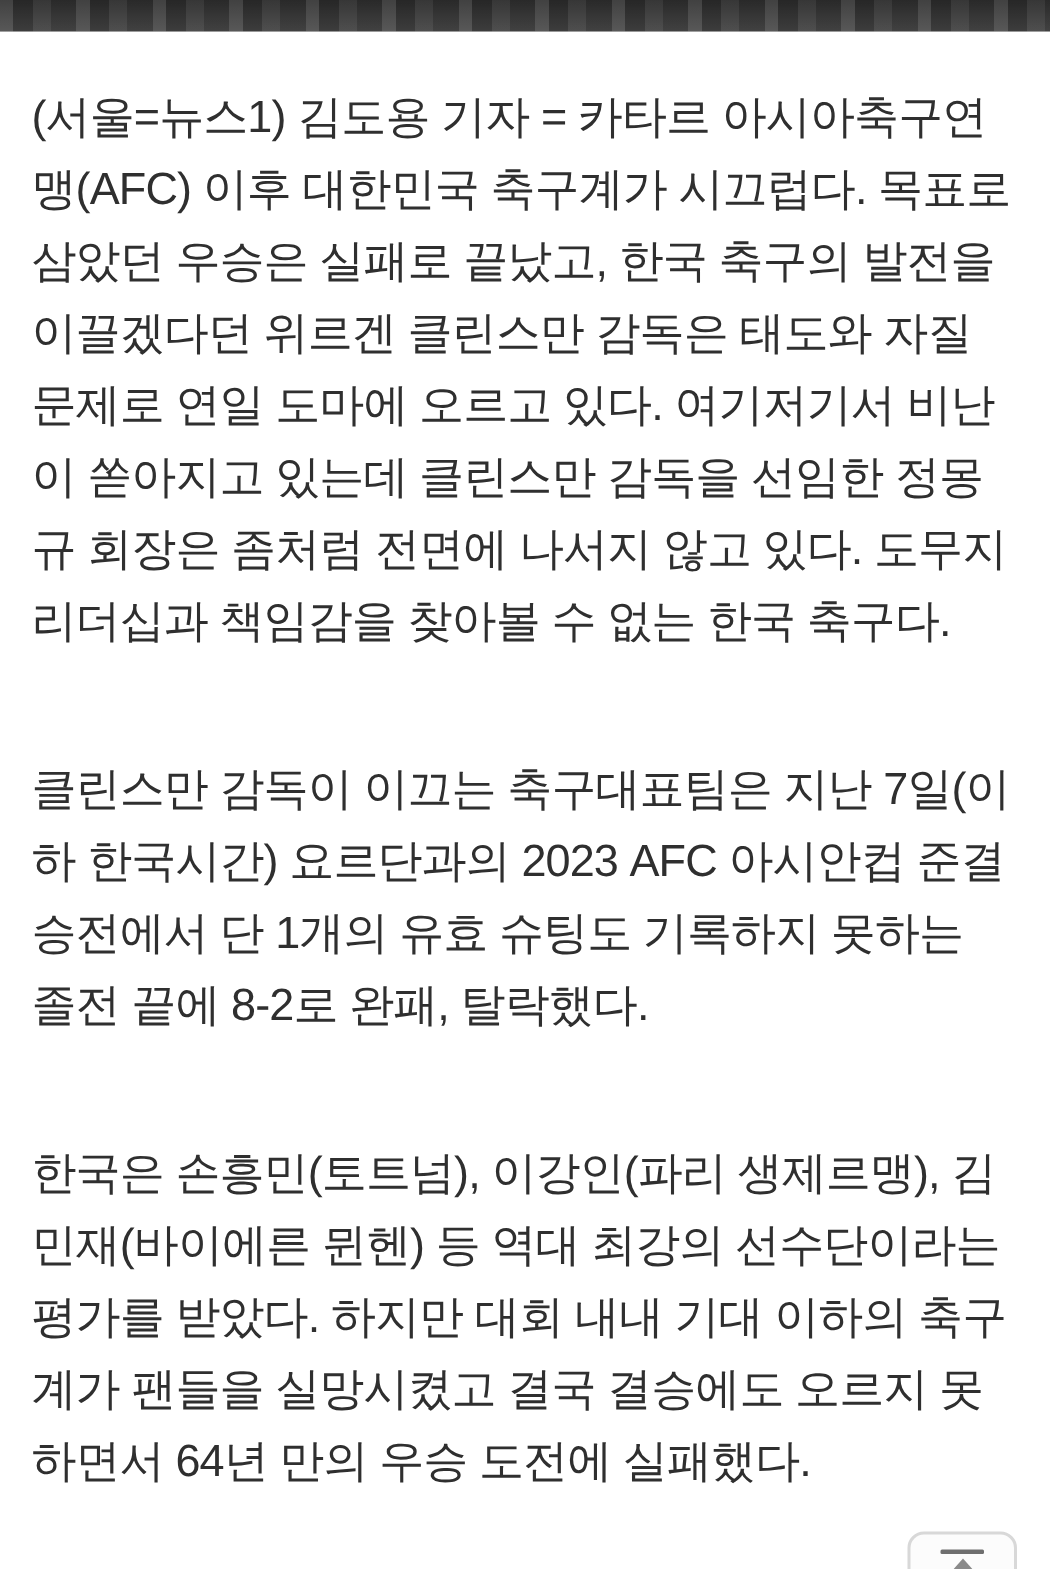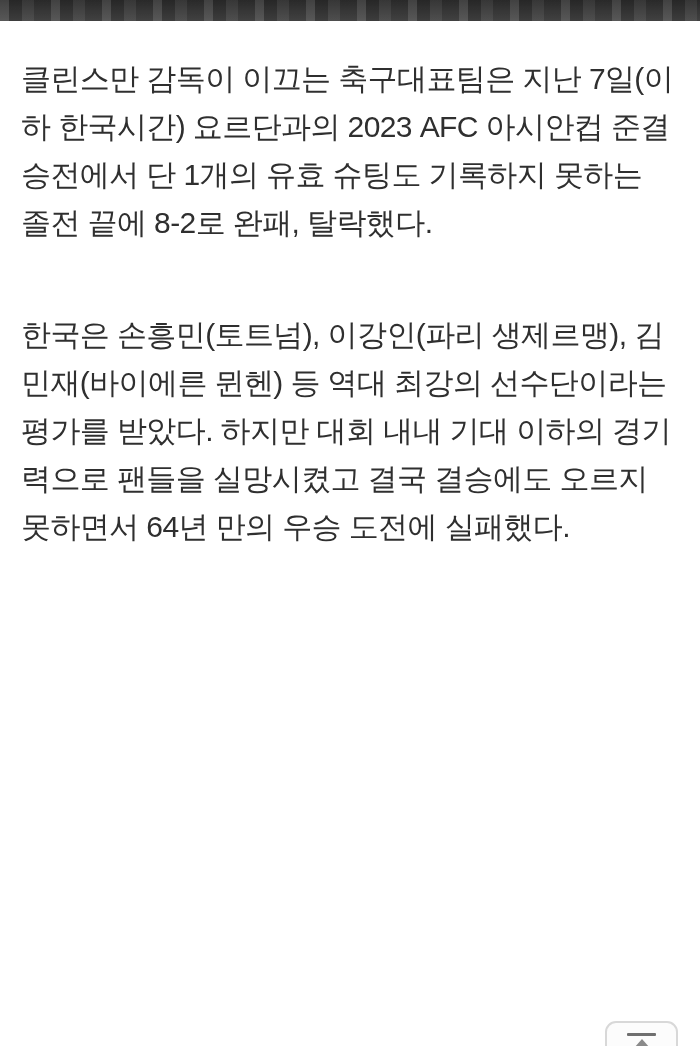--- a/index.html
+++ b/index.html
@@ -86,21 +86,22 @@
   }
 </style>
 </head>
 <body>
 
 <div class="top-banner">
   <div class="mottle"></div>
 </div>
 
 <div class="article">
+  <p>(서울=뉴스1) 김도용 기자 = 카타르 아시아축구연맹(AFC) 이후 대한민국 축구계가 시끄럽다. 목표로 삼았던 우승은 실패로 끝났고, 한국 축구의 발전을 이끌겠다던 위르겐 클린스만 감독은 태도와 자질 문제로 연일 도마에 오르고 있다. 여기저기서 비난이 쏟아지고 있는데 클린스만 감독을 선임한 정몽규 회장은 좀처럼 전면에 나서지 않고 있다. 도무지 리더십과 책임감을 찾아볼 수 없는 한국 축구다.</p>
   <p>클린스만 감독이 이끄는 축구대표팀은 지난 7일(이하 한국시간) 요르단과의 2023 AFC 아시안컵 준결승전에서 단 1개의 유효 슈팅도 기록하지 못하는 졸전 끝에 8-2로 완패, 탈락했다.</p>
-  <p>한국은 손흥민(토트넘), 이강인(파리 생제르맹), 김민재(바이에른 뮌헨) 등 역대 최강의 선수단이라는 평가를 받았다. 하지만 대회 내내 기대 이하의 경기력으로 팬들을 실망시켰고 결국 결승에도 오르지 못하면서 64년 만의 우승 도전에 실패했다.</p>
+  <p>한국은 손흥민(토트넘), 이강인(파리 생제르맹), 김민재(바이에른 뮌헨) 등 역대 최강의 선수단이라는 평가를 받았다. 하지만 대회 내내 기대 이하의 축구계가 팬들을 실망시켰고 결국 결승에도 오르지 못하면서 64년 만의 우승 도전에 실패했다.</p>
 </div>
 
 <div class="top-button">
   <span class="bar"></span>
   <span class="arrow-head"></span>
 
 </div>
 
 </body></html>

